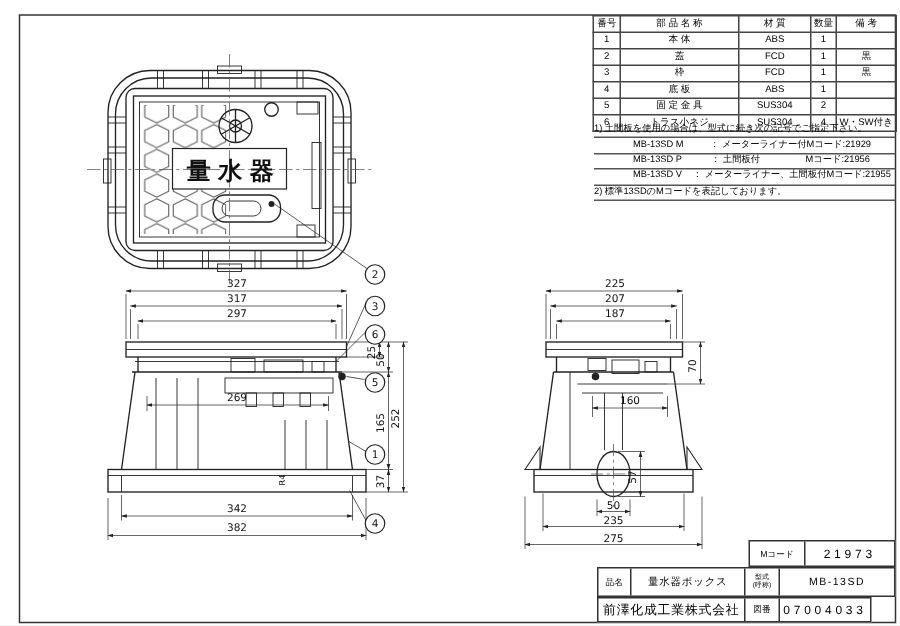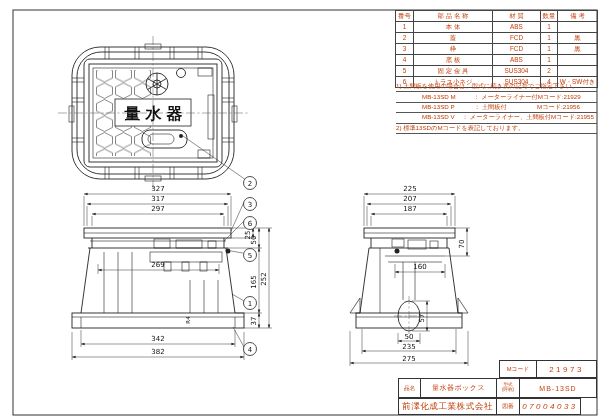--- a/index.html
+++ b/index.html
@@ -1,17 +1,17 @@
 <!DOCTYPE html>
 <html><head>
 <meta charset="utf-8">
 <style>
   html,body{margin:0;padding:0;background:#e8e8e8;}
   .sheet{position:relative;width:600px;height:417px;background:#ffffff;overflow:hidden;
-         font-family:"Liberation Sans",sans-serif;color:#c2410c;}
+         font-family:"Liberation Sans",sans-serif;color:#000000;}
   svg text{font-family:"DejaVu Sans","Liberation Sans",sans-serif;}
   .dt{font-size:7px;fill:#111;text-anchor:middle;}
   .sm{font-size:5.5px;fill:#111;text-anchor:middle;}
   .lid{font-size:16px;fill:#111;text-anchor:middle;letter-spacing:5px;font-weight:bold;}
   .bt{font-size:7px;fill:#111;text-anchor:middle;}
   
   .ptable{position:absolute;left:395px;top:10px;width:202px;border-collapse:collapse;
           font-size:6.4px;line-height:1;table-layout:fixed;}
   .ptable td,.ptable th{border:1px solid #444;padding:1.5px 1px;height:7px;
           text-align:center;overflow:hidden;white-space:nowrap;font-weight:normal;}
@@ -338,16 +338,16 @@
   <div class="tbcell val2" style="width:76px;letter-spacing:0.5px;">量水器ボックス</div>
   <div class="tbcell lab2" style="width:23px;">
     <span>型式</span>
     <span>(呼称)</span>
   </div>
   <div class="tbcell val2" style="flex:1;">MB-13SD</div>
 </div>
 <div class="tbrow" style="left:398px;top:398px;width:183px;height:17px;">
   <div class="tbcell comp" style="width:98px;">前澤化成工業株式会社</div>
   <div class="tbcell lab" style="width:23px;">図番</div>
-  <div class="tbcell val" style="flex:1;font-style:italic;">07004033</div>
+  <div class="tbcell val" style="flex:1;">07004033</div>
 </div>
 
 </div>
 
 </body></html>

